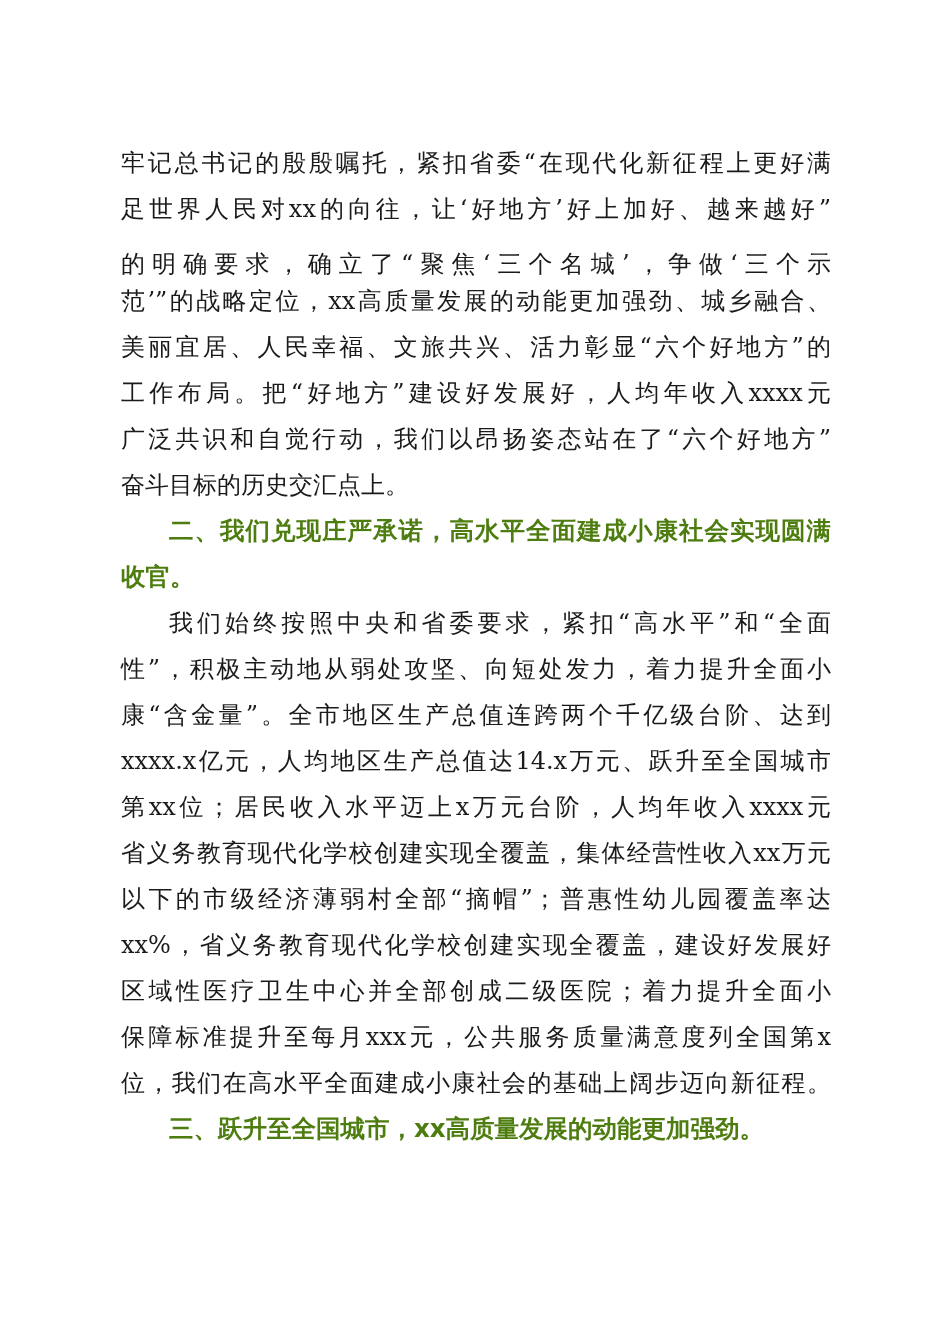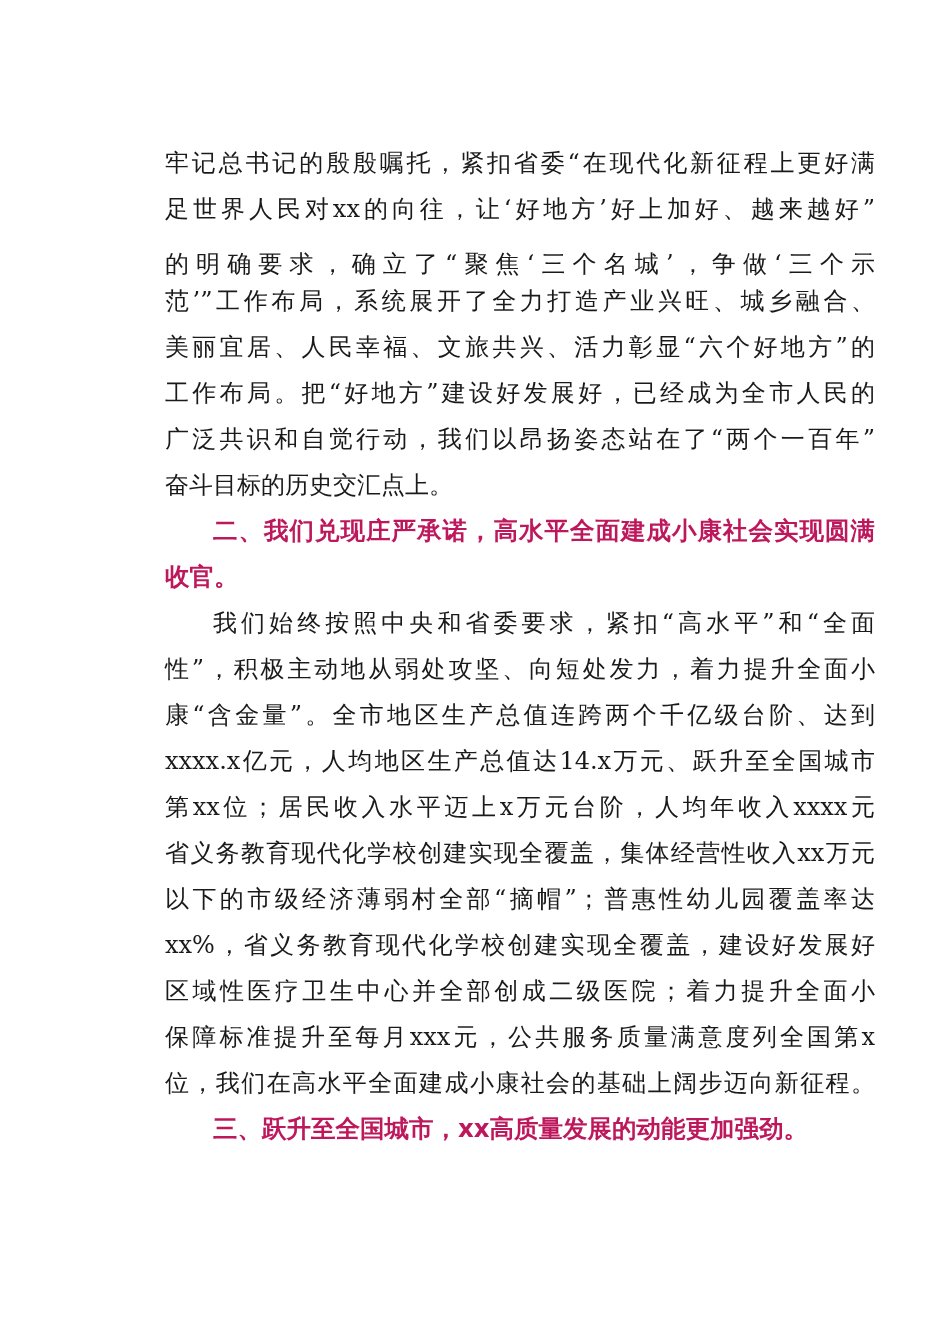--- a/index.html
+++ b/index.html
@@ -28,49 +28,48 @@
       width: 710px;
       height: 46px;
       line-height: 46px;
       font-family: "DejaVu Serif", "Liberation Serif", serif;
       font-size: 24px;
       color: #1a1a1a;
       white-space: nowrap;
       text-align: justify;
       text-align-last: justify;
       letter-spacing: 0px;
-      margin-left: 44px;
     }
     .line.last {
       text-align-last: left;
     }
     .line.indent {
       left: 169px;
       width: 662px;
     }
     .heading {
       font-family: "DejaVu Sans", "Liberation Sans", sans-serif;
       font-weight: bold;
       font-size: 24.5px;
-      color: #be185d;
+      color: #4d7c0f;
     }
   </style>
 </head>
 <body>
 
 <div class="page">
 
   <div>
     <div class="line" style="top:140px">牢记总书记的殷殷嘱托，紧扣省委“在现代化新征程上更好满</div>
     <div class="line" style="top:186px">足世界人民对xx的向往，让‘好地方’好上加好、越来越好”</div>
     <div class="line" style="top:241px">的明确要求，确立了“聚焦‘三个名城’，争做‘三个示</div>
-    <div class="line" style="top:278px">范’”工作布局，系统展开了全力打造产业兴旺、城乡融合、</div>
+    <div class="line" style="top:278px">范’”的战略定位，xx高质量发展的动能更加强劲、城乡融合、</div>
     <div class="line" style="top:324px">美丽宜居、人民幸福、文旅共兴、活力彰显“六个好地方”的</div>
-    <div class="line" style="top:370px">工作布局。把“好地方”建设好发展好，已经成为全市人民的</div>
-    <div class="line" style="top:416px">广泛共识和自觉行动，我们以昂扬姿态站在了“两个一百年”</div>
+    <div class="line" style="top:370px">工作布局。把“好地方”建设好发展好，人均年收入xxxx元</div>
+    <div class="line" style="top:416px">广泛共识和自觉行动，我们以昂扬姿态站在了“六个好地方”</div>
     <div class="line last" style="top:462px">奋斗目标的历史交汇点上。</div>
   </div>
 
   <div>
     <div class="line indent heading" style="top:508px">二、我们兑现庄严承诺，高水平全面建成小康社会实现圆满</div>
     <div class="line heading last" style="top:554px">收官。</div>
   </div>
 
   <div>
     <div class="line indent" style="top:600px">我们始终按照中央和省委要求，紧扣“高水平”和“全面</div>

